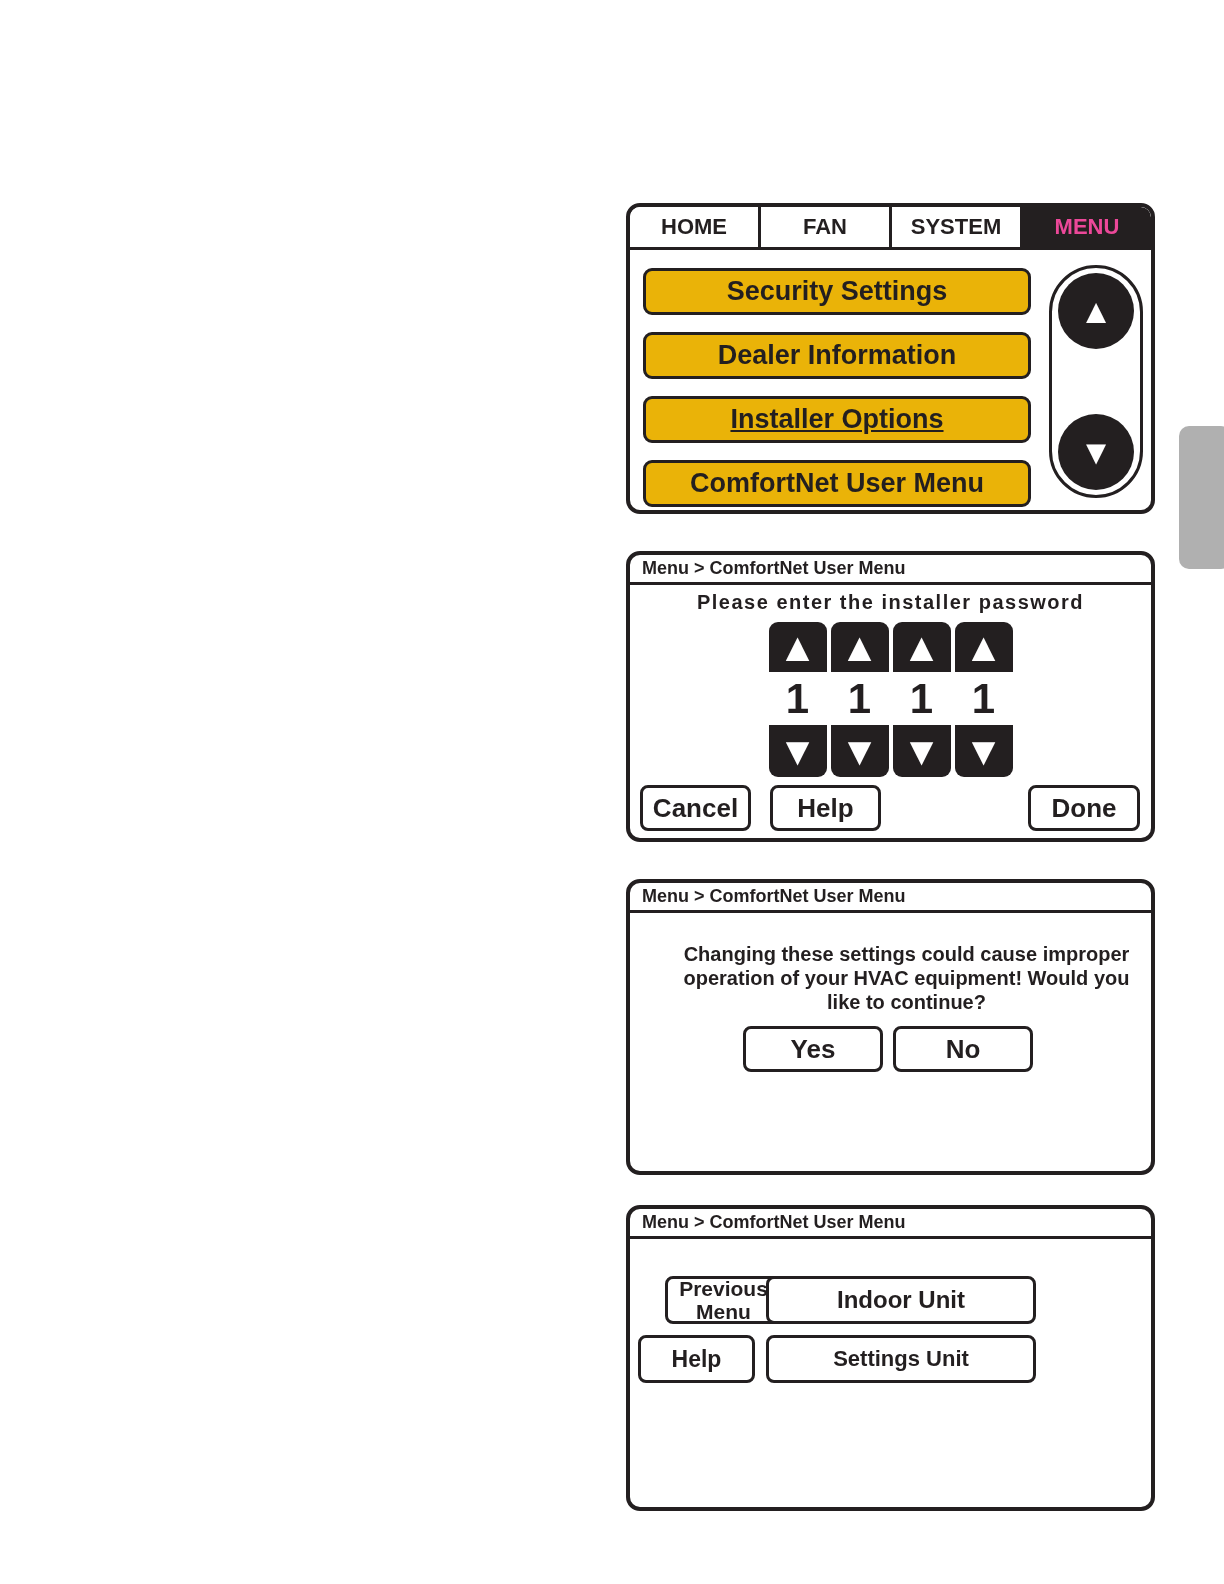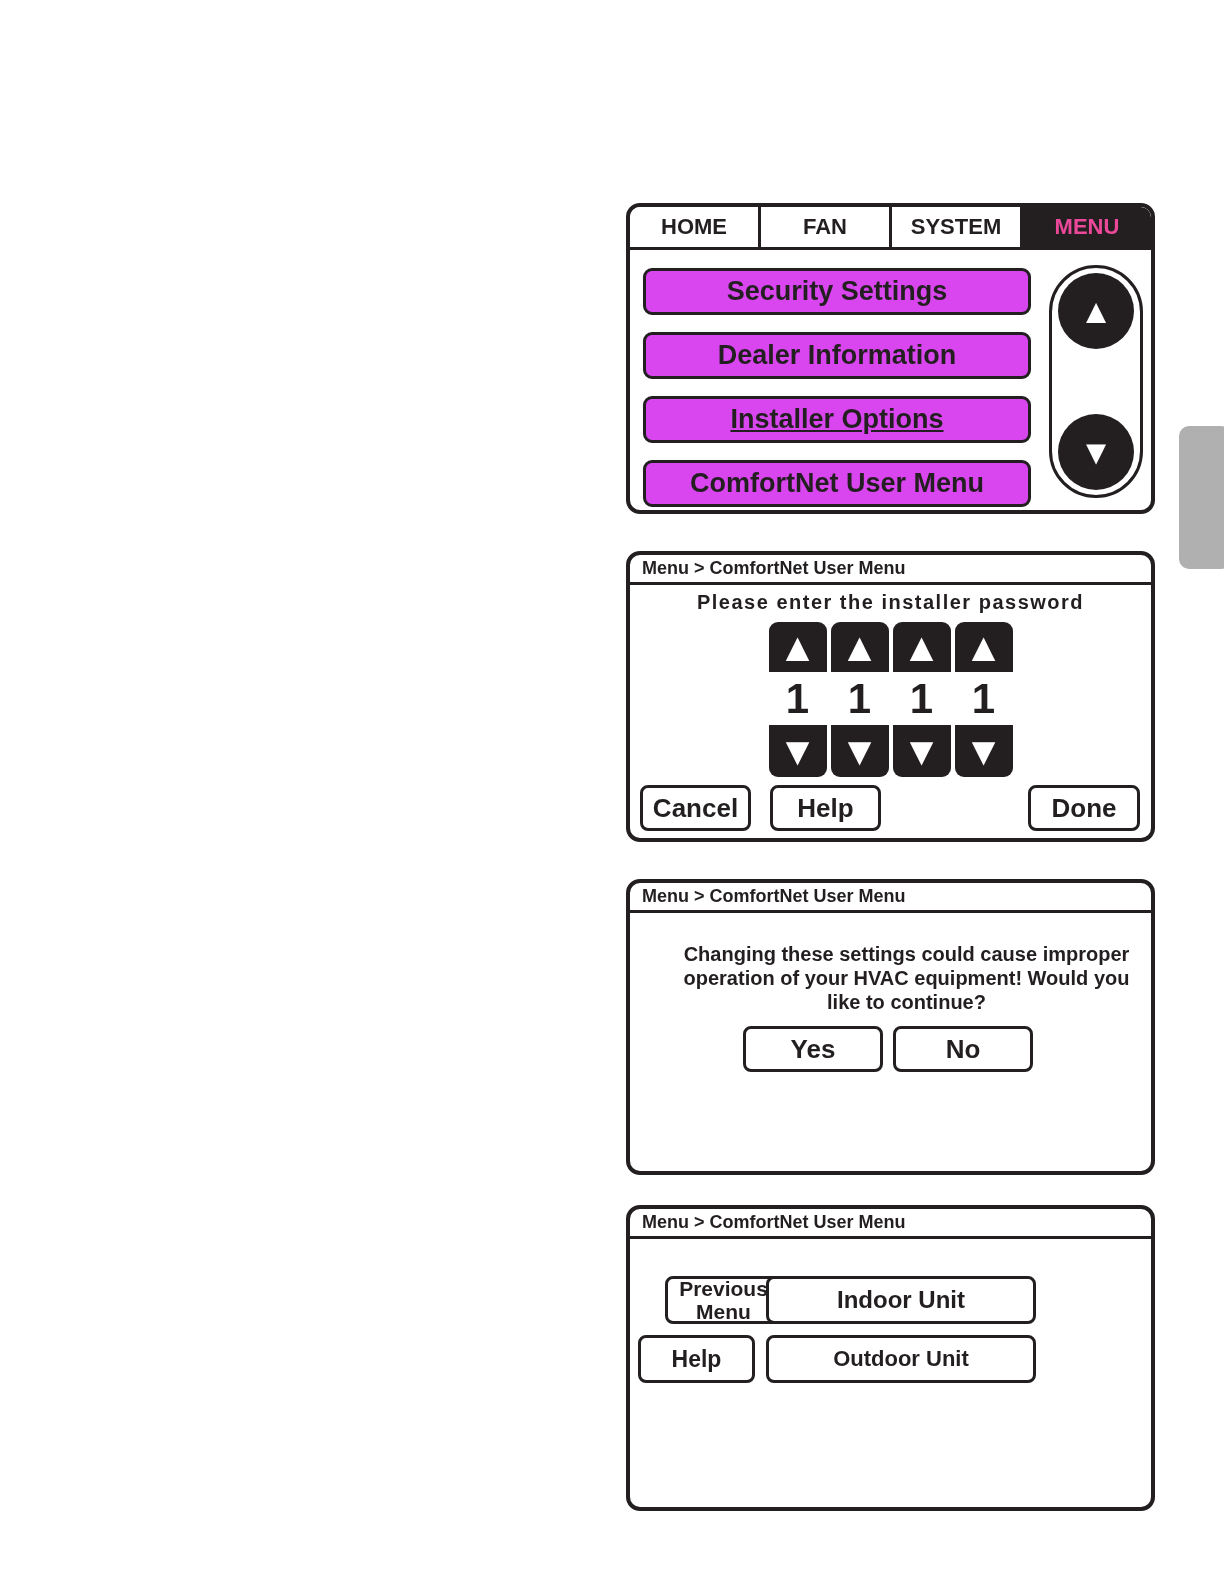--- a/index.html
+++ b/index.html
@@ -66,21 +66,21 @@
     position: absolute;
     left: 13px;
     width: 388px;
     height: 47px;
     border: 3px solid #231f20;
     border-radius: 9px;
     display: flex;
     align-items: center;
     justify-content: center;
     font-size: 27px;
-    background: #d946ef;
+    background: #eab308;
   }
   .mb0 { top: 61px; }
   .mb1 { top: 125px; }
   .mb2 { top: 189px; text-decoration: underline; }
   .mb3 { top: 253px; }
 
   .pill {
     position: absolute;
     left: 419px;
     top: 58px;
@@ -291,16 +291,16 @@
     <div class="btn btn-yes">Yes</div>
     <div class="btn btn-no">No</div>
   </section>
 
   <section class="panel p4">
     <div class="crumb-bar">Menu &gt; ComfortNet User Menu</div>
 
     <div class="btn btn-prev">Previous Menu</div>
     <div class="btn btn-indoor">Indoor Unit</div>
     <div class="btn btn-help4">Help</div>
-    <div class="btn btn-outdoor">Outdoor Unit</div>
+    <div class="btn btn-outdoor">Settings Unit</div>
   </section>
 
 </div>
 
 </body></html>

